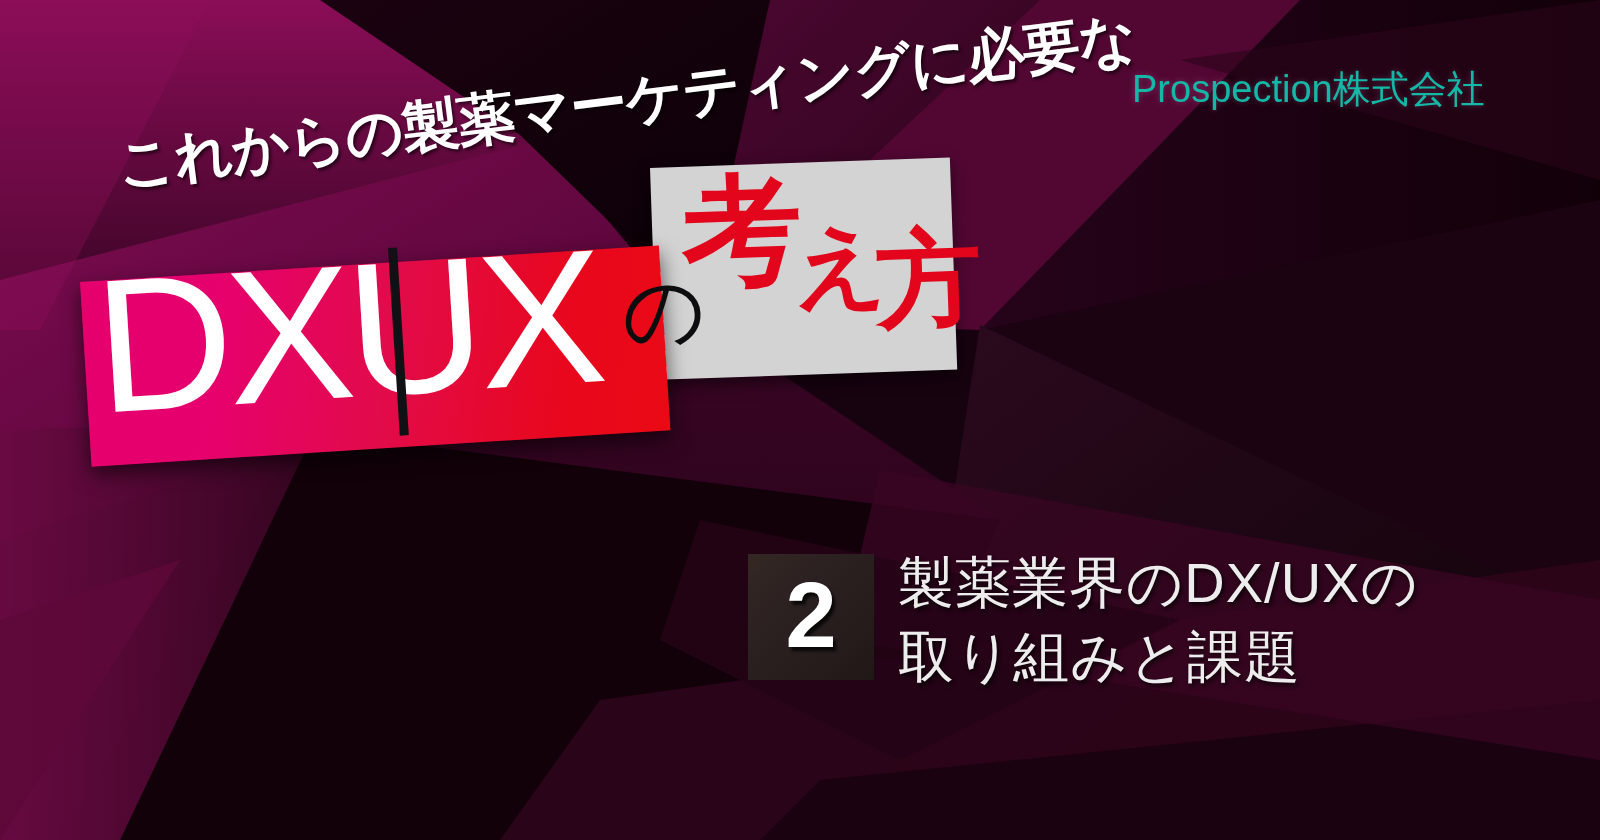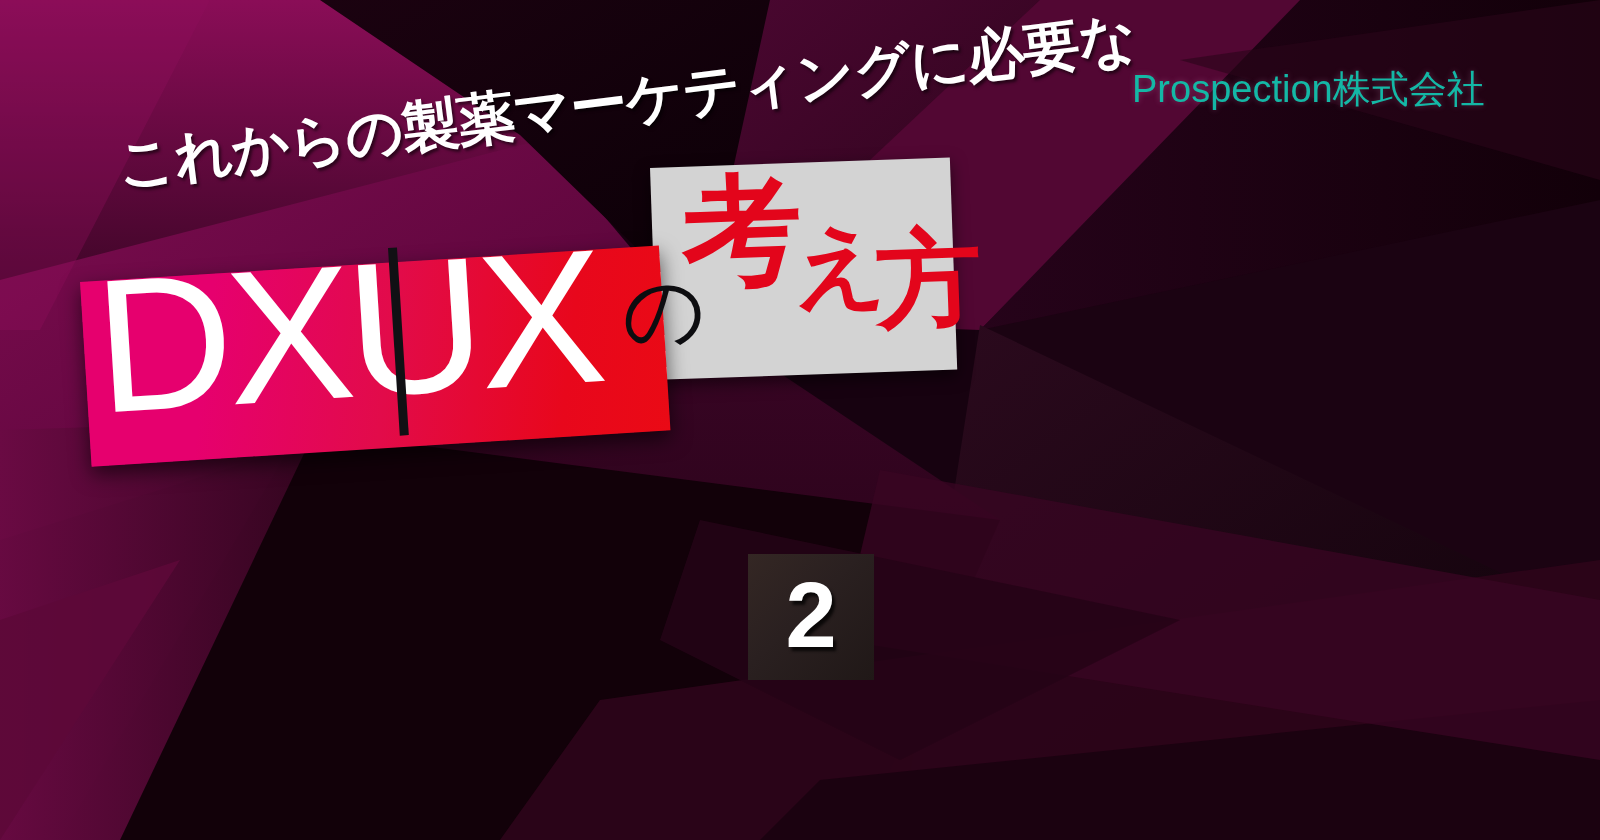--- a/index.html
+++ b/index.html
@@ -284,14 +284,18 @@
   </div>
 
   <div class="speaker">
     <div class="speaker-company">Prospection株式会社</div>
   </div>
 
   <div class="section-badge">
     <span class="section-badge-num">2</span>
   </div>
 
+  <div class="section-heading">
+    <div>製薬業界のDX/UXの</div>
+    <div>取り組みと課題</div>
+  </div>
 
 </div>
 
 </body></html>

